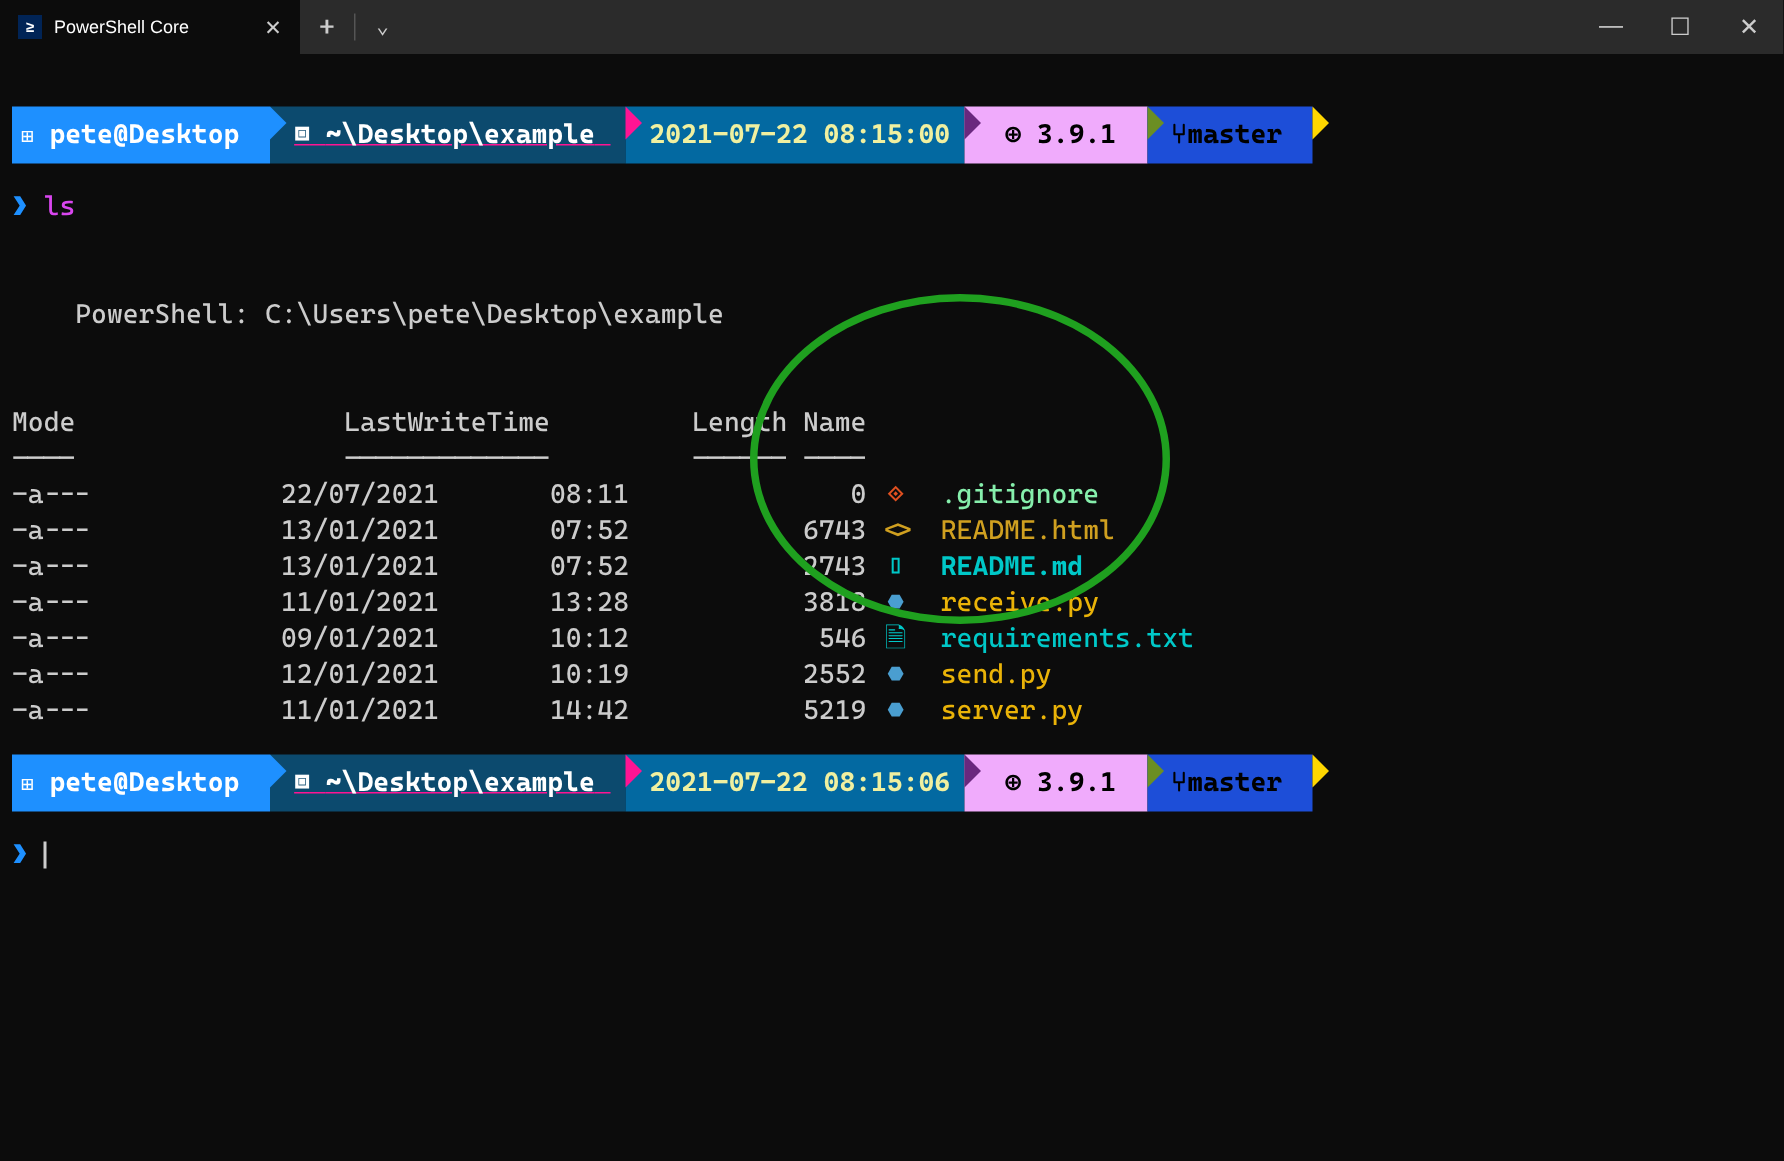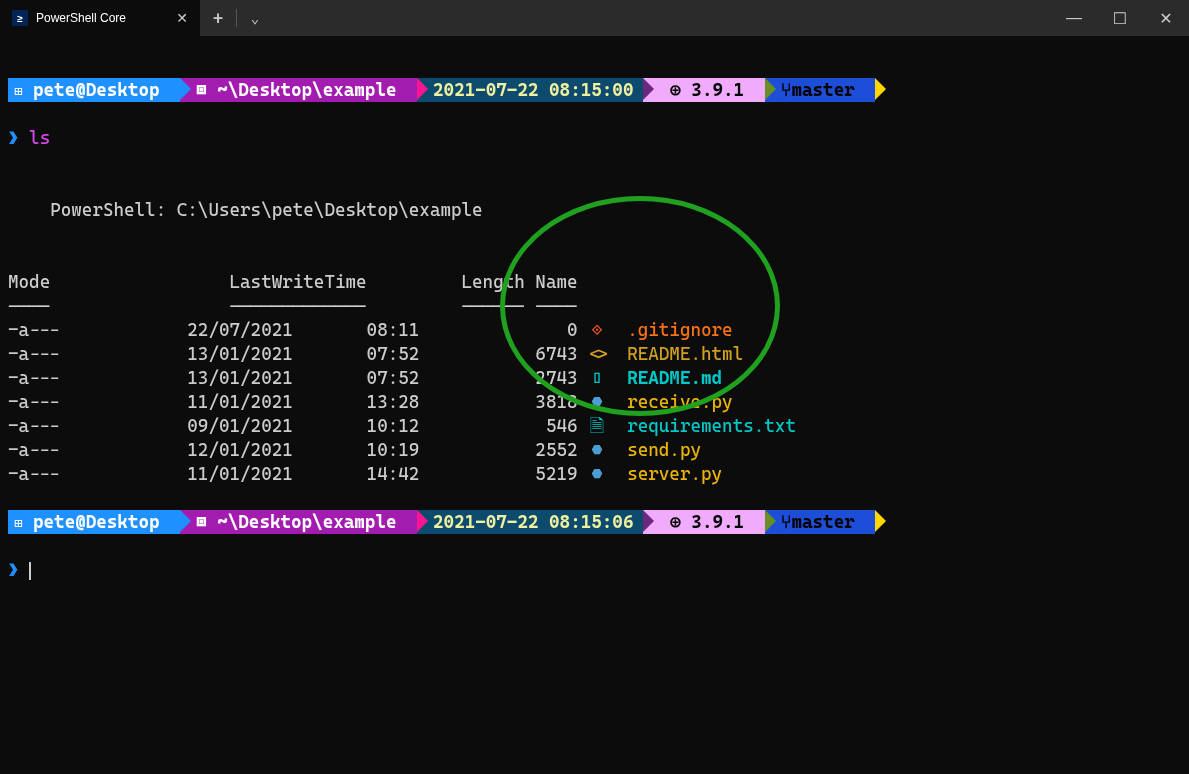--- a/index.html
+++ b/index.html
@@ -86,52 +86,52 @@
 
 .pline {
   display: flex;
   align-items: center;
   height: 24px;
   margin-bottom: 0px;
 }
 .seg {
   display: inline-flex;
   align-items: center;
-  height: 24px;
+  height: 38px;
   padding: 0 10px 0 4px;
   position: relative;
   font-weight: bold;
 }
 .seg::after {
   content: '';
   position: absolute;
   right: -11px;
   top: 0;
   border-top: 11px solid transparent;
   border-bottom: 11px solid transparent;
   border-left: 11px solid currentColor;
   z-index: 1;
 }
 .seg .txt { color: #000; }
 .seg.s-user { background: #1e90ff; color: #1e90ff; padding-left: 6px;}
 .seg.s-user .txt { color: #fff; }
-.seg.s-path { background: #a21caf; color: #ff1493; padding-left: 16px;}
+.seg.s-path { background: #0c4a6e; color: #ff1493; padding-left: 16px; text-decoration: underline;}
 .seg.s-path .txt { color: #fff; }
-.seg.s-time { background: #0c4a6e; color: #6a287e; padding-left: 16px;}
+.seg.s-time { background: #0369a1; color: #6a287e; padding-left: 16px;}
 .seg.s-time .txt { color: #f0f0a0; }
 .seg.s-py   { background: #f0abfc; color: #6b8e23; padding-left: 16px;}
 .seg.s-py .txt { color: #000; }
 .seg.s-git  { background: #1d4ed8; color: #ffd700; padding-left: 16px;}
 .seg.s-git .txt { color: #000; }
 .prompt-sym { color: #1e90ff; font-weight: bold;}
 .cmd { color: #d946ef; }
 .dir-header { color: #ccc; }
 .tbl-header { color: #ccc; }
 .tbl-row { display: block; }
-.file-git  { color: #f97316; }
+.file-git  { color: #86efac; }
 .file-html { color: #d0a020; }
 .file-md   { color: #00c8c8; font-weight: bold;}
 .file-py   { color: #eab308; }
 .file-txt  { color: #00c8c8; }
 .ficon { display:inline-block; width: 18px; text-align:center; }
 .ficon.git  { color: #e05020; }
 .ficon.html { color: #d0a020; }
 .ficon.md   { color: #00c8c8; }
 .ficon.py   { color: #4a9ed0; }
 .ficon.txt  { color: #00c8c8; }

